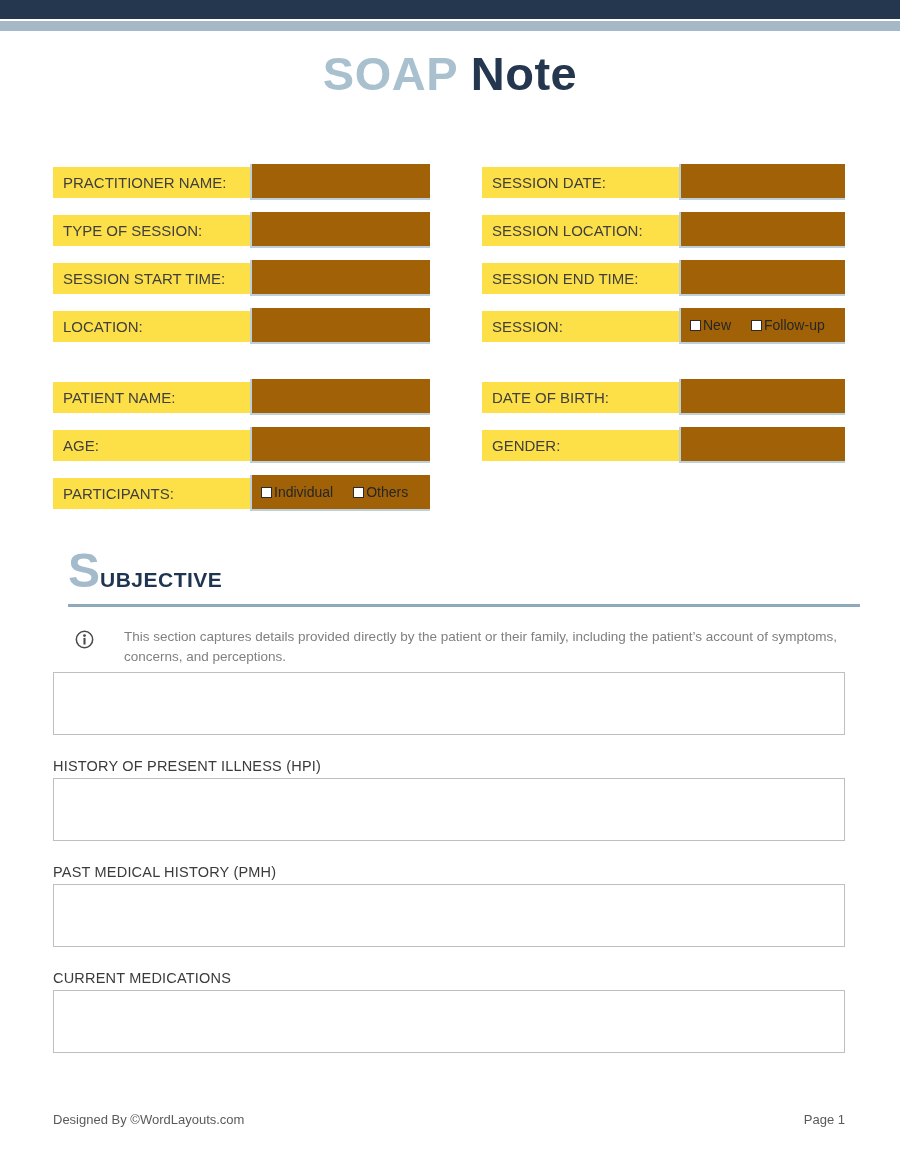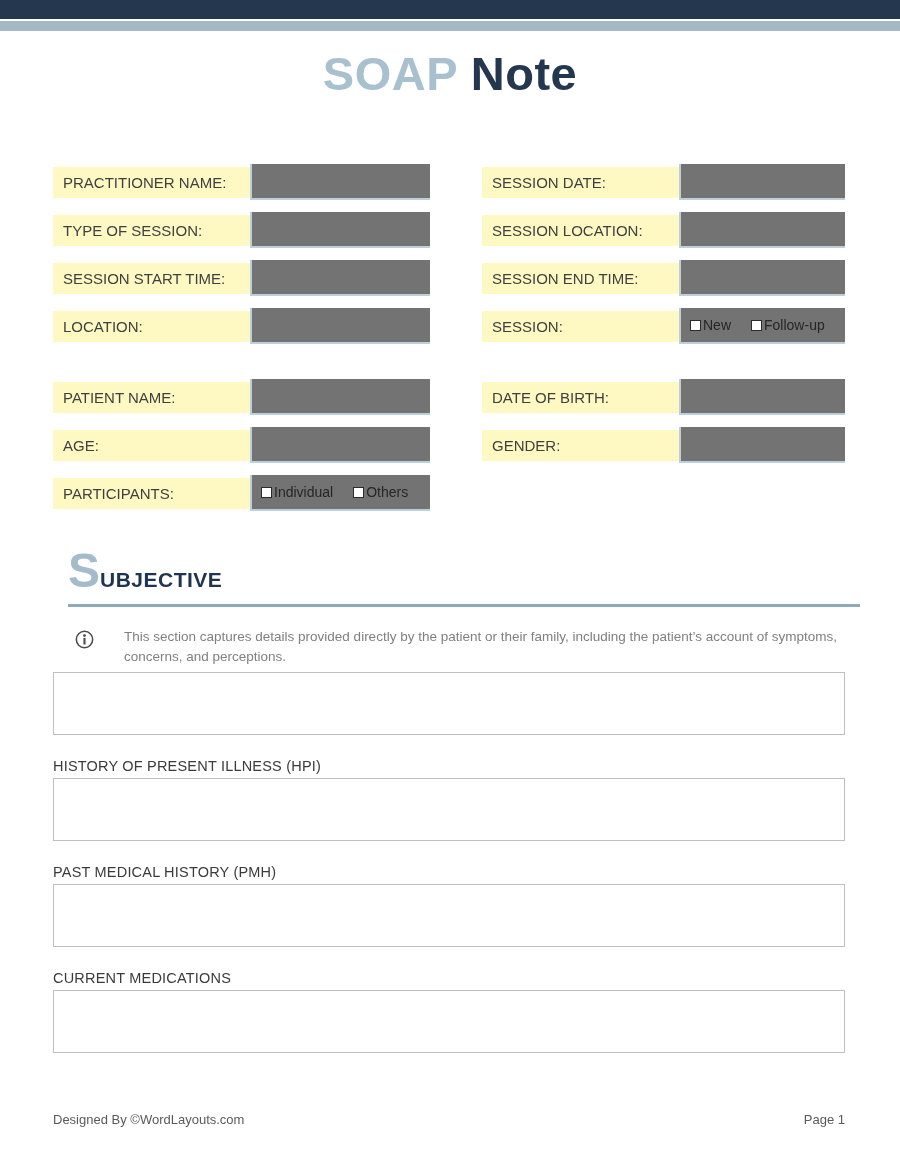--- a/index.html
+++ b/index.html
@@ -25,27 +25,27 @@
   
   .fgrid {
     position:absolute; left:53px; width:792px;
     display:grid; grid-template-columns:377px 363px; column-gap:52px; row-gap:17px;
   }
   #session-grid { top:167px; }
   #patient-grid { top:382px; }
   .frow { position:relative; height:31px; }
   .flabel {
     position:absolute; left:0; top:0; width:197px; height:31px;
-    background:#fef9c3; color:#3F3F3F; font-size:15px; line-height:31px;
+    background:#fde047; color:#3F3F3F; font-size:15px; line-height:31px;
     padding-left:10px; white-space:nowrap; overflow:hidden;
   }
   .finput {
     position:absolute; left:197px; right:0; top:-3px; bottom:-2px;
     border-left:2px solid #BCCFDA; border-bottom:2px solid #BCCFDA;
-    background:#737373;
+    background:#a16207;
   }
   .finput.checks {
     display:flex; align-items:center; gap:20px;
     padding-left:9px; font-size:14px; color:#262626; white-space:nowrap;
   }
   .cb-opt { display:inline-flex; align-items:center; cursor:pointer; }
   .cb {
     width:11px; height:11px; border:1.5px solid #2b2b2b; background:#fff;
     display:inline-block; margin-right:2px; flex:0 0 auto;
   }

